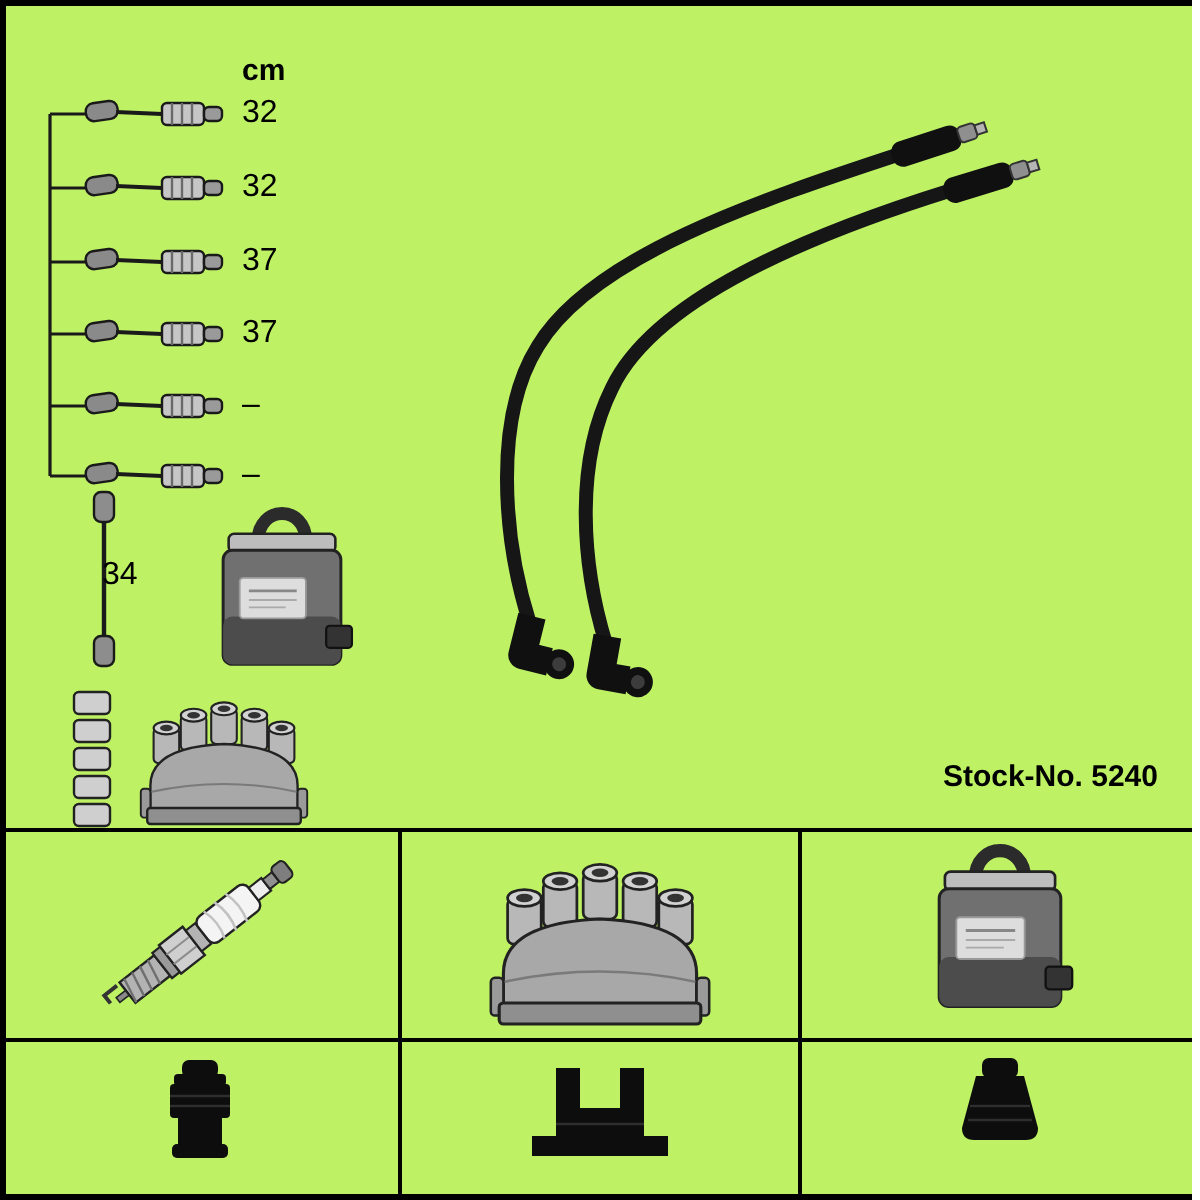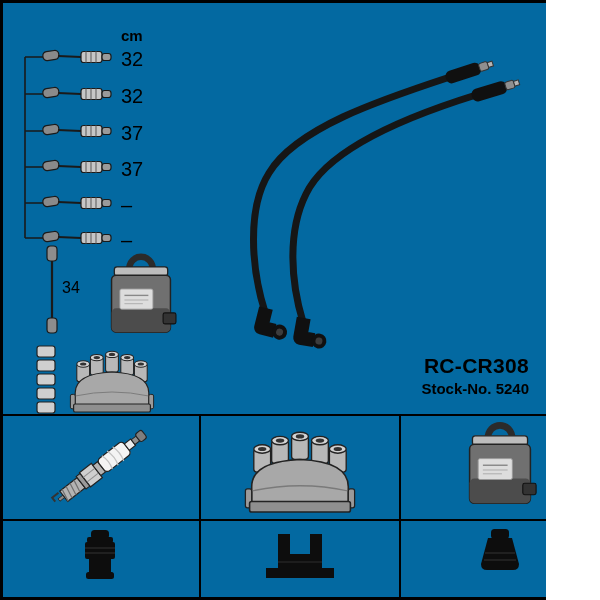--- a/index.html
+++ b/index.html
@@ -1,22 +1,22 @@
 <!DOCTYPE html>
 <html><head>
 <meta charset="utf-8">
 <style>
   * { margin:0; padding:0; box-sizing:border-box; }
   html,body { background:#fff; font-family:"Liberation Sans", sans-serif; }
-  .sheet { position:relative; width:546px; height:600px; background:#0369a1; overflow:hidden; }
+  .sheet { position:relative; width:596px; height:600px; background:#bef264; overflow:hidden; }
   .art { position:absolute; left:0; top:0; }
   .txt { position:absolute; color:#000; line-height:1.1; white-space:nowrap; }
   .unit { left:121px; top:28px; font-size:15px; font-weight:700; }
-  .len  { left:121px; font-size:20px; }
-  .coil-len { left:62px; top:279px; font-size:16px; }
+  .len  { left:121px; font-size:16px; }
+  .coil-len { left:51px; top:279px; font-size:16px; }
   .code  { right:17px; top:354px; font-size:21px; font-weight:700; letter-spacing:.3px; }
   .stock { right:17px; top:381px; font-size:15px; font-weight:700; }
 </style>
 </head>
 <body>
 
 <div class="sheet">
 
   <svg class="art" width="600" height="600" viewBox="0 0 600 600">
     <defs>
@@ -168,16 +168,15 @@
 
   <div class="txt len" style="top:48px">32</div>
   <div class="txt len" style="top:85px">32</div>
   <div class="txt len" style="top:122px">37</div>
   <div class="txt len" style="top:158px">37</div>
   <div class="txt len" style="top:194px">–</div>
   <div class="txt len" style="top:229px">–</div>
 
   <div class="txt coil-len">34</div>
 
-  <div class="txt code">RC-CR308</div>
   <div class="txt stock"><span>Stock-No.</span>&nbsp;<span>5240</span></div>
 
 </div>
 
 </body></html>

